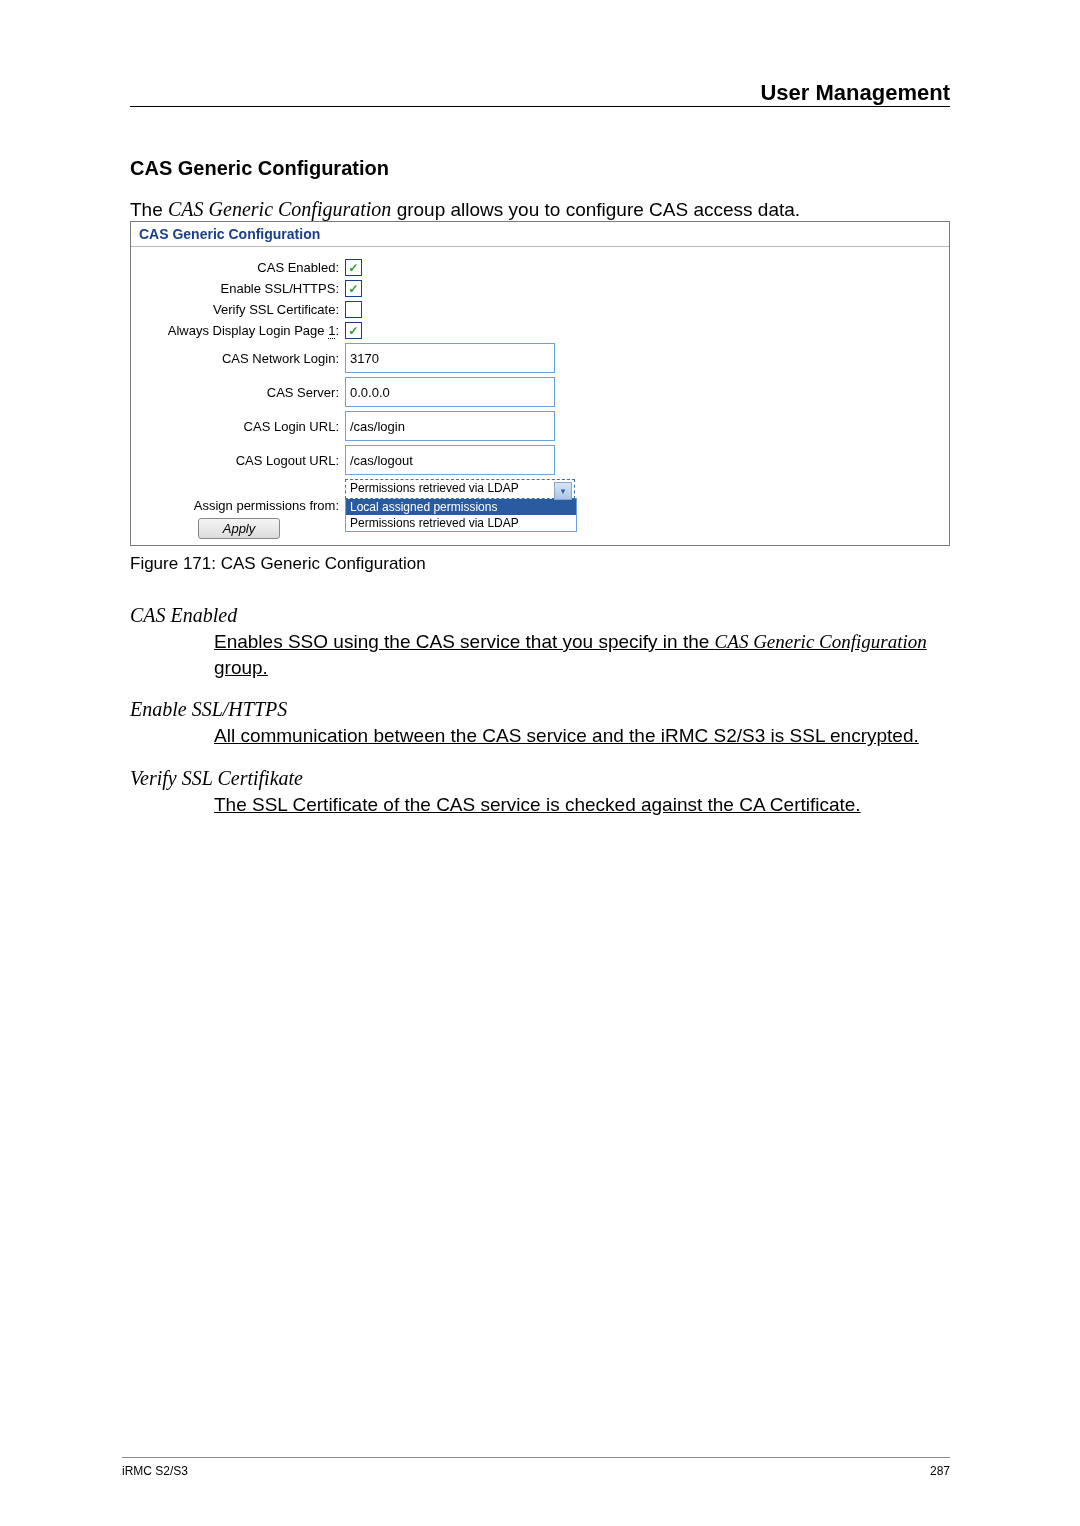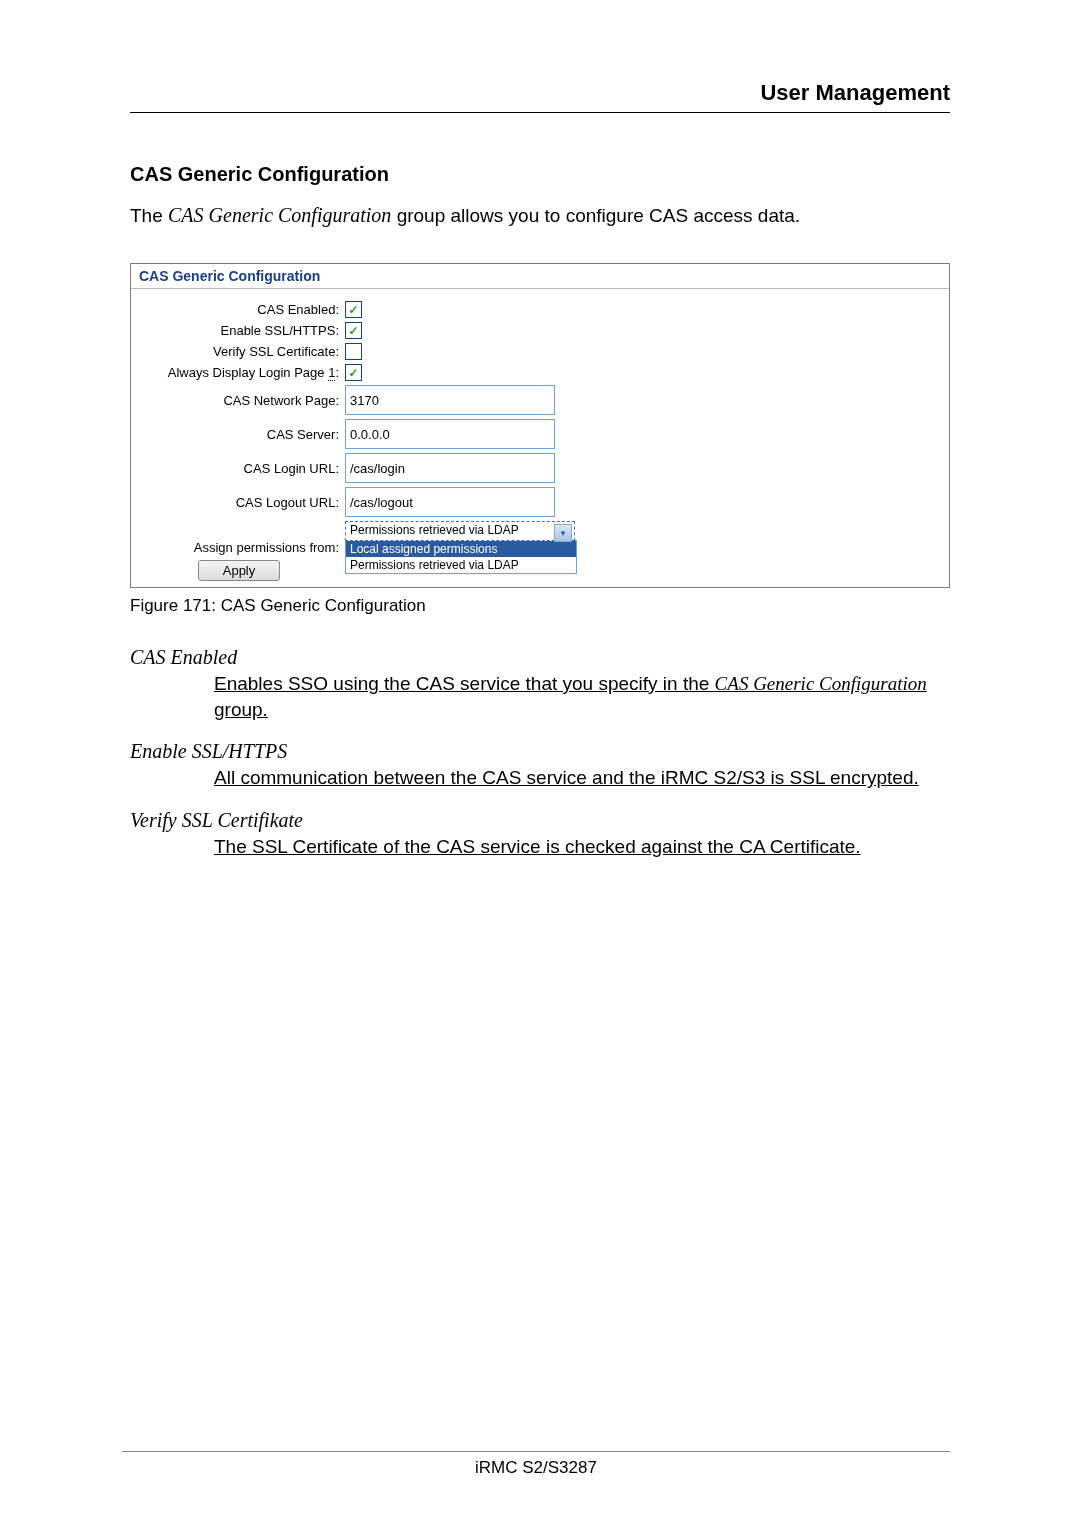--- a/index.html
+++ b/index.html
@@ -14,31 +14,29 @@
     height: 1526px;
     box-sizing: border-box;
     padding: 80px 130px 60px 130px;
     position: relative;
   }
   .top-title {
     text-align: right;
     font-weight: bold;
     font-size: 22px;
     border-bottom: 1.5px solid #000;
-    padding-bottom: 6px;
     margin-bottom: 50px;
   }
   .section-heading {
     font-weight: bold;
     font-size: 20px;
     margin-bottom: 18px;
   }
   .intro-line {
     font-size: 19px;
-    margin-bottom: 36px;
   }
   .intro-line .italic {
     font-style: italic;
     font-family: "Times New Roman", Times, serif;
     font-size: 20px;
   }
   .config-box {
     border: 1px solid #7a7a7a;
     font-size: 13px;
   }
@@ -122,20 +120,21 @@
   .dropdown-item {
     padding: 1px 4px;
   }
   .dropdown-item.selected {
     background: #2a5aa0;
     color: #fff;
   }
   .apply-row {
     display: flex;
     margin-top: 2px;
+    font-style: italic;
   }
   .apply-cell {
     width: 200px;
     text-align: center;
   }
   .apply-button {
     border: 1px solid #888;
     background: linear-gradient(#f5f5f5,#dcdcdc);
     padding: 2px 24px;
     font-size: 13px;
@@ -165,22 +164,22 @@
     font-family: "Times New Roman", Times, serif;
   }
   .footer {
     position: absolute;
     bottom: 48px;
     left: 122px;
     right: 130px;
     border-top: 1px solid #888;
     padding-top: 6px;
     display: flex;
-    justify-content: center;
-    font-size: 17px;
+    justify-content: space-between;
+    font-size: 12px;
   }
   .underline-dot {
     border-bottom: 1px dotted #000;
   }
 </style>
 </head>
 <body>
 
 <div class="page">
 
@@ -212,21 +211,21 @@
       </div>
 
       <div class="row">
         <div class="row-label">
           <span>Always Display Login Page </span><span class="underline-dot">1</span><span>:</span>
         </div>
         <div class="checkbox">✓</div>
       </div>
 
       <div class="row">
-        <div class="row-label">CAS Network Page:</div>
+        <div class="row-label">CAS Network Login:</div>
         <input class="text-input" value="3170" style="">
       </div>
 
       <div class="row">
         <div class="row-label">CAS Server:</div>
         <input class="text-input" value="0.0.0.0" style="">
       </div>
 
       <div class="row">
         <div class="row-label">CAS Login URL:</div>

